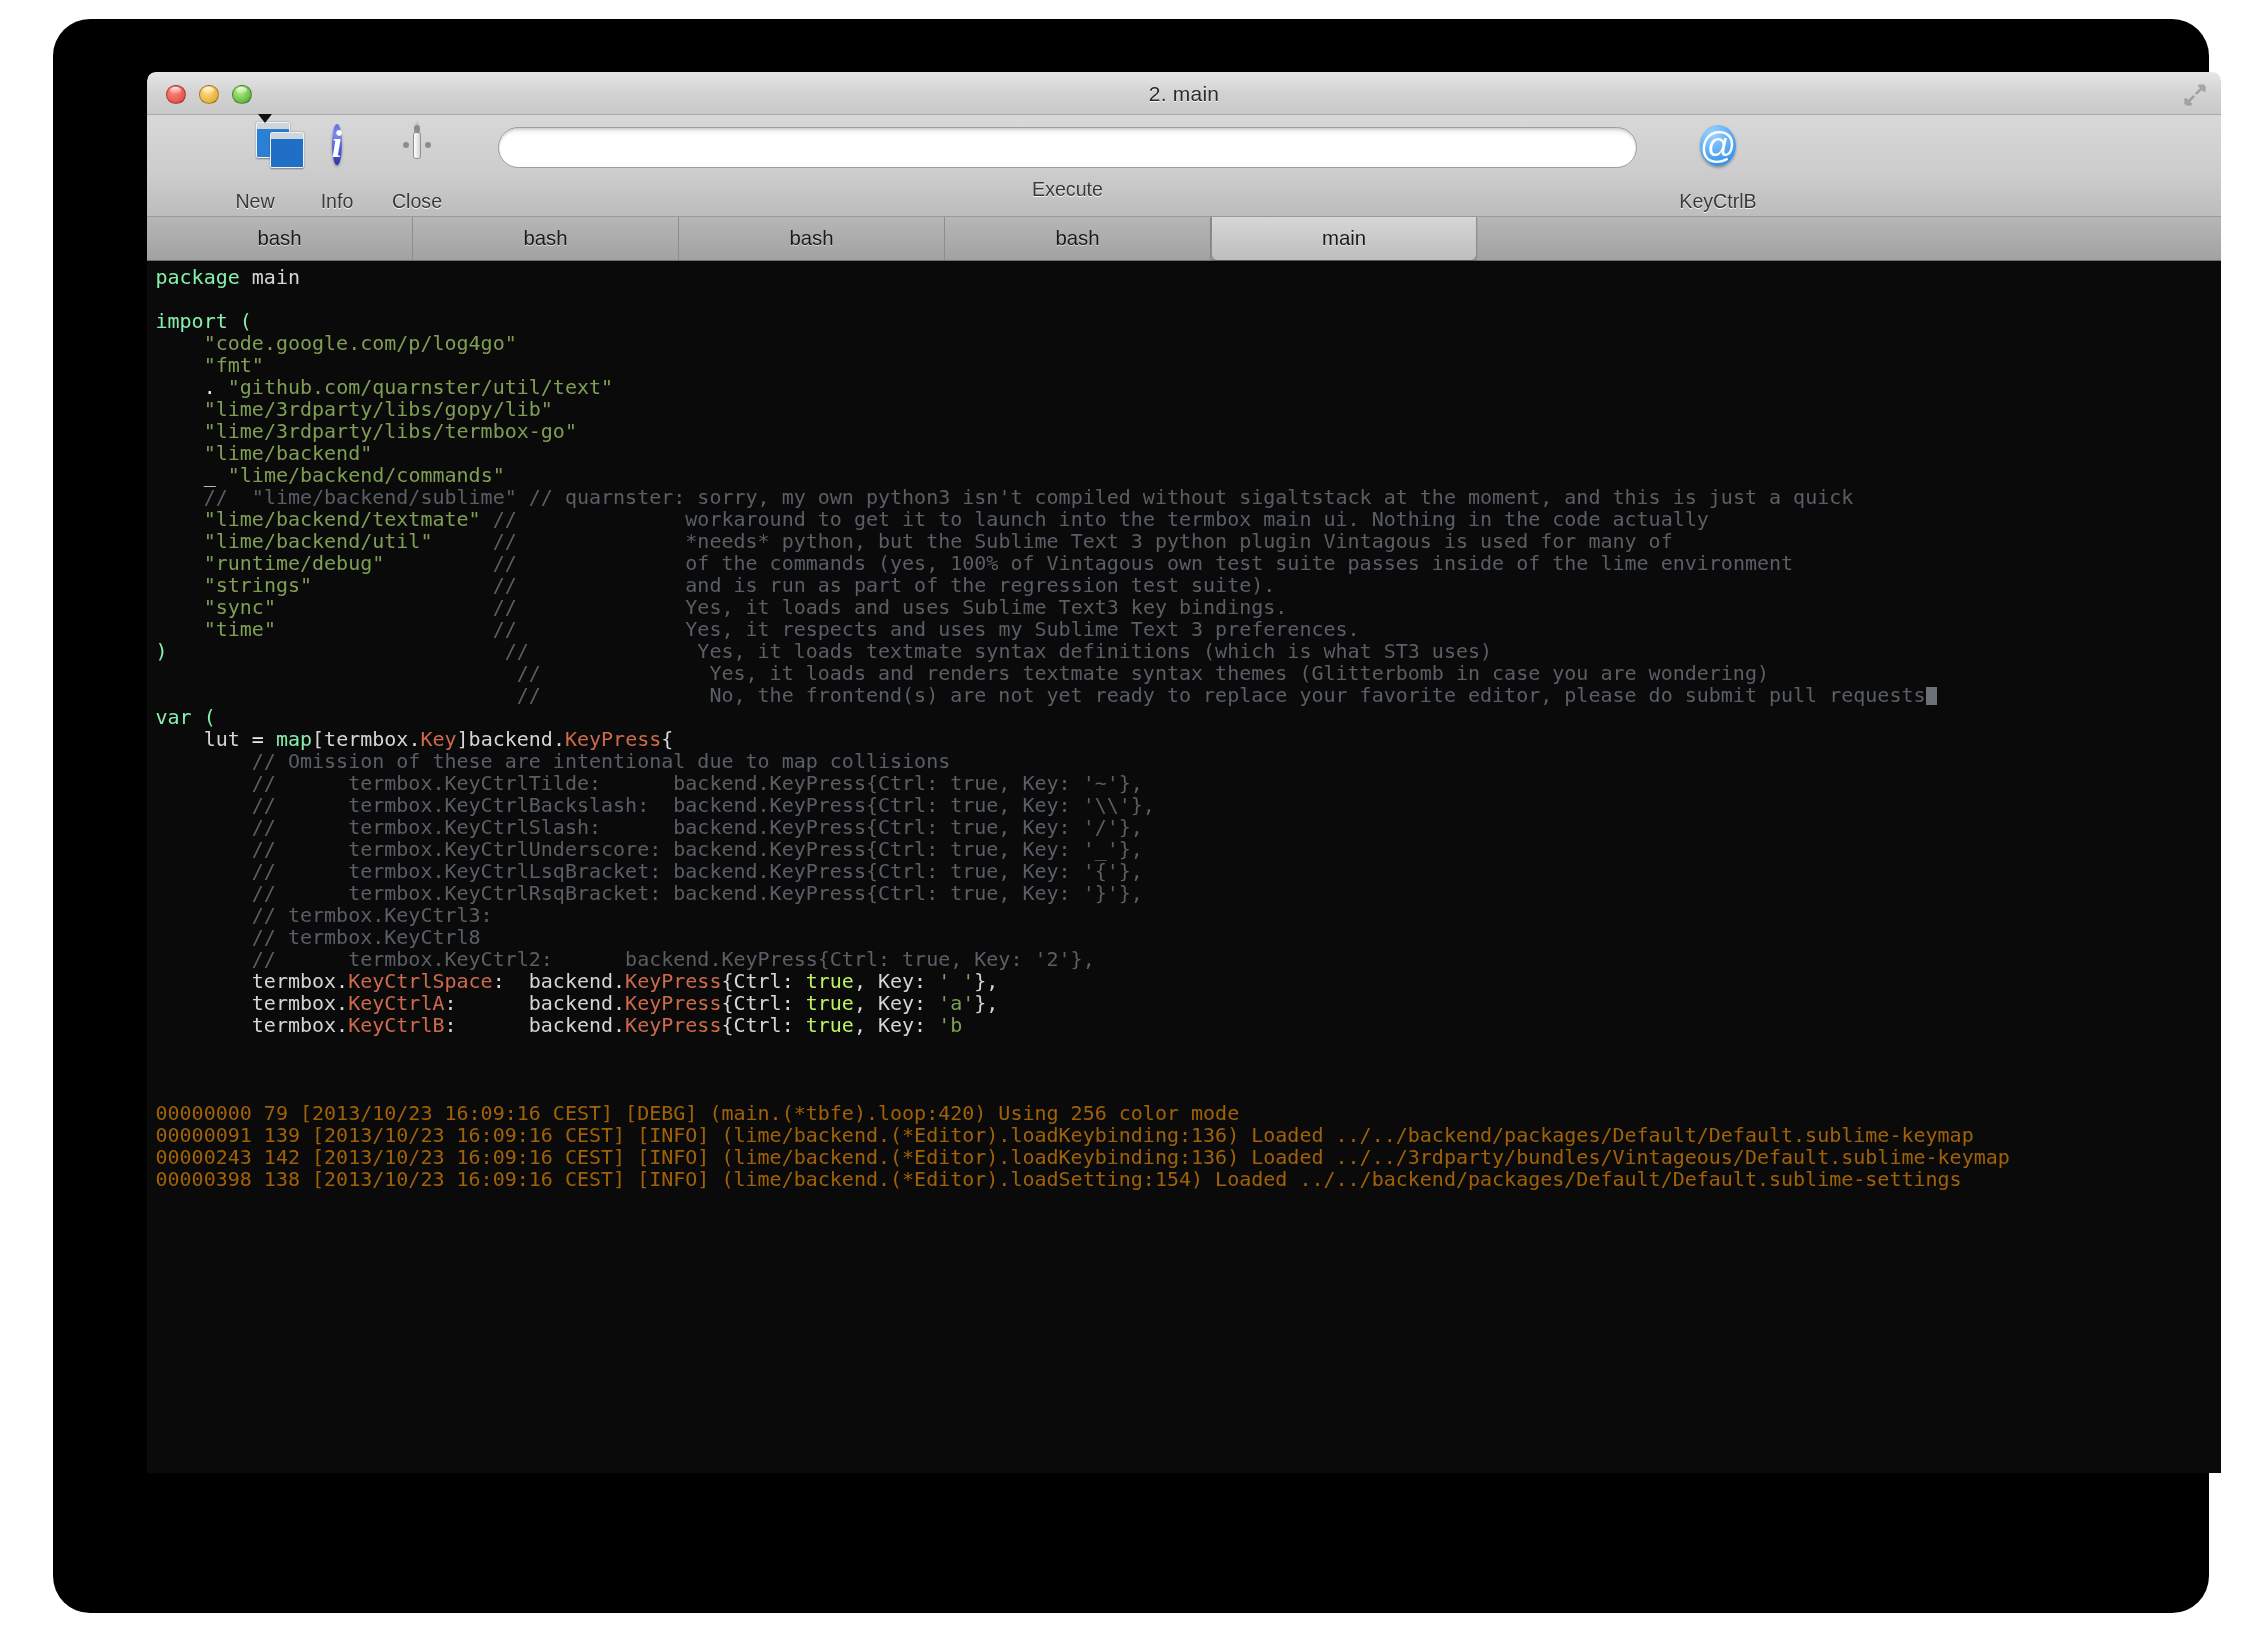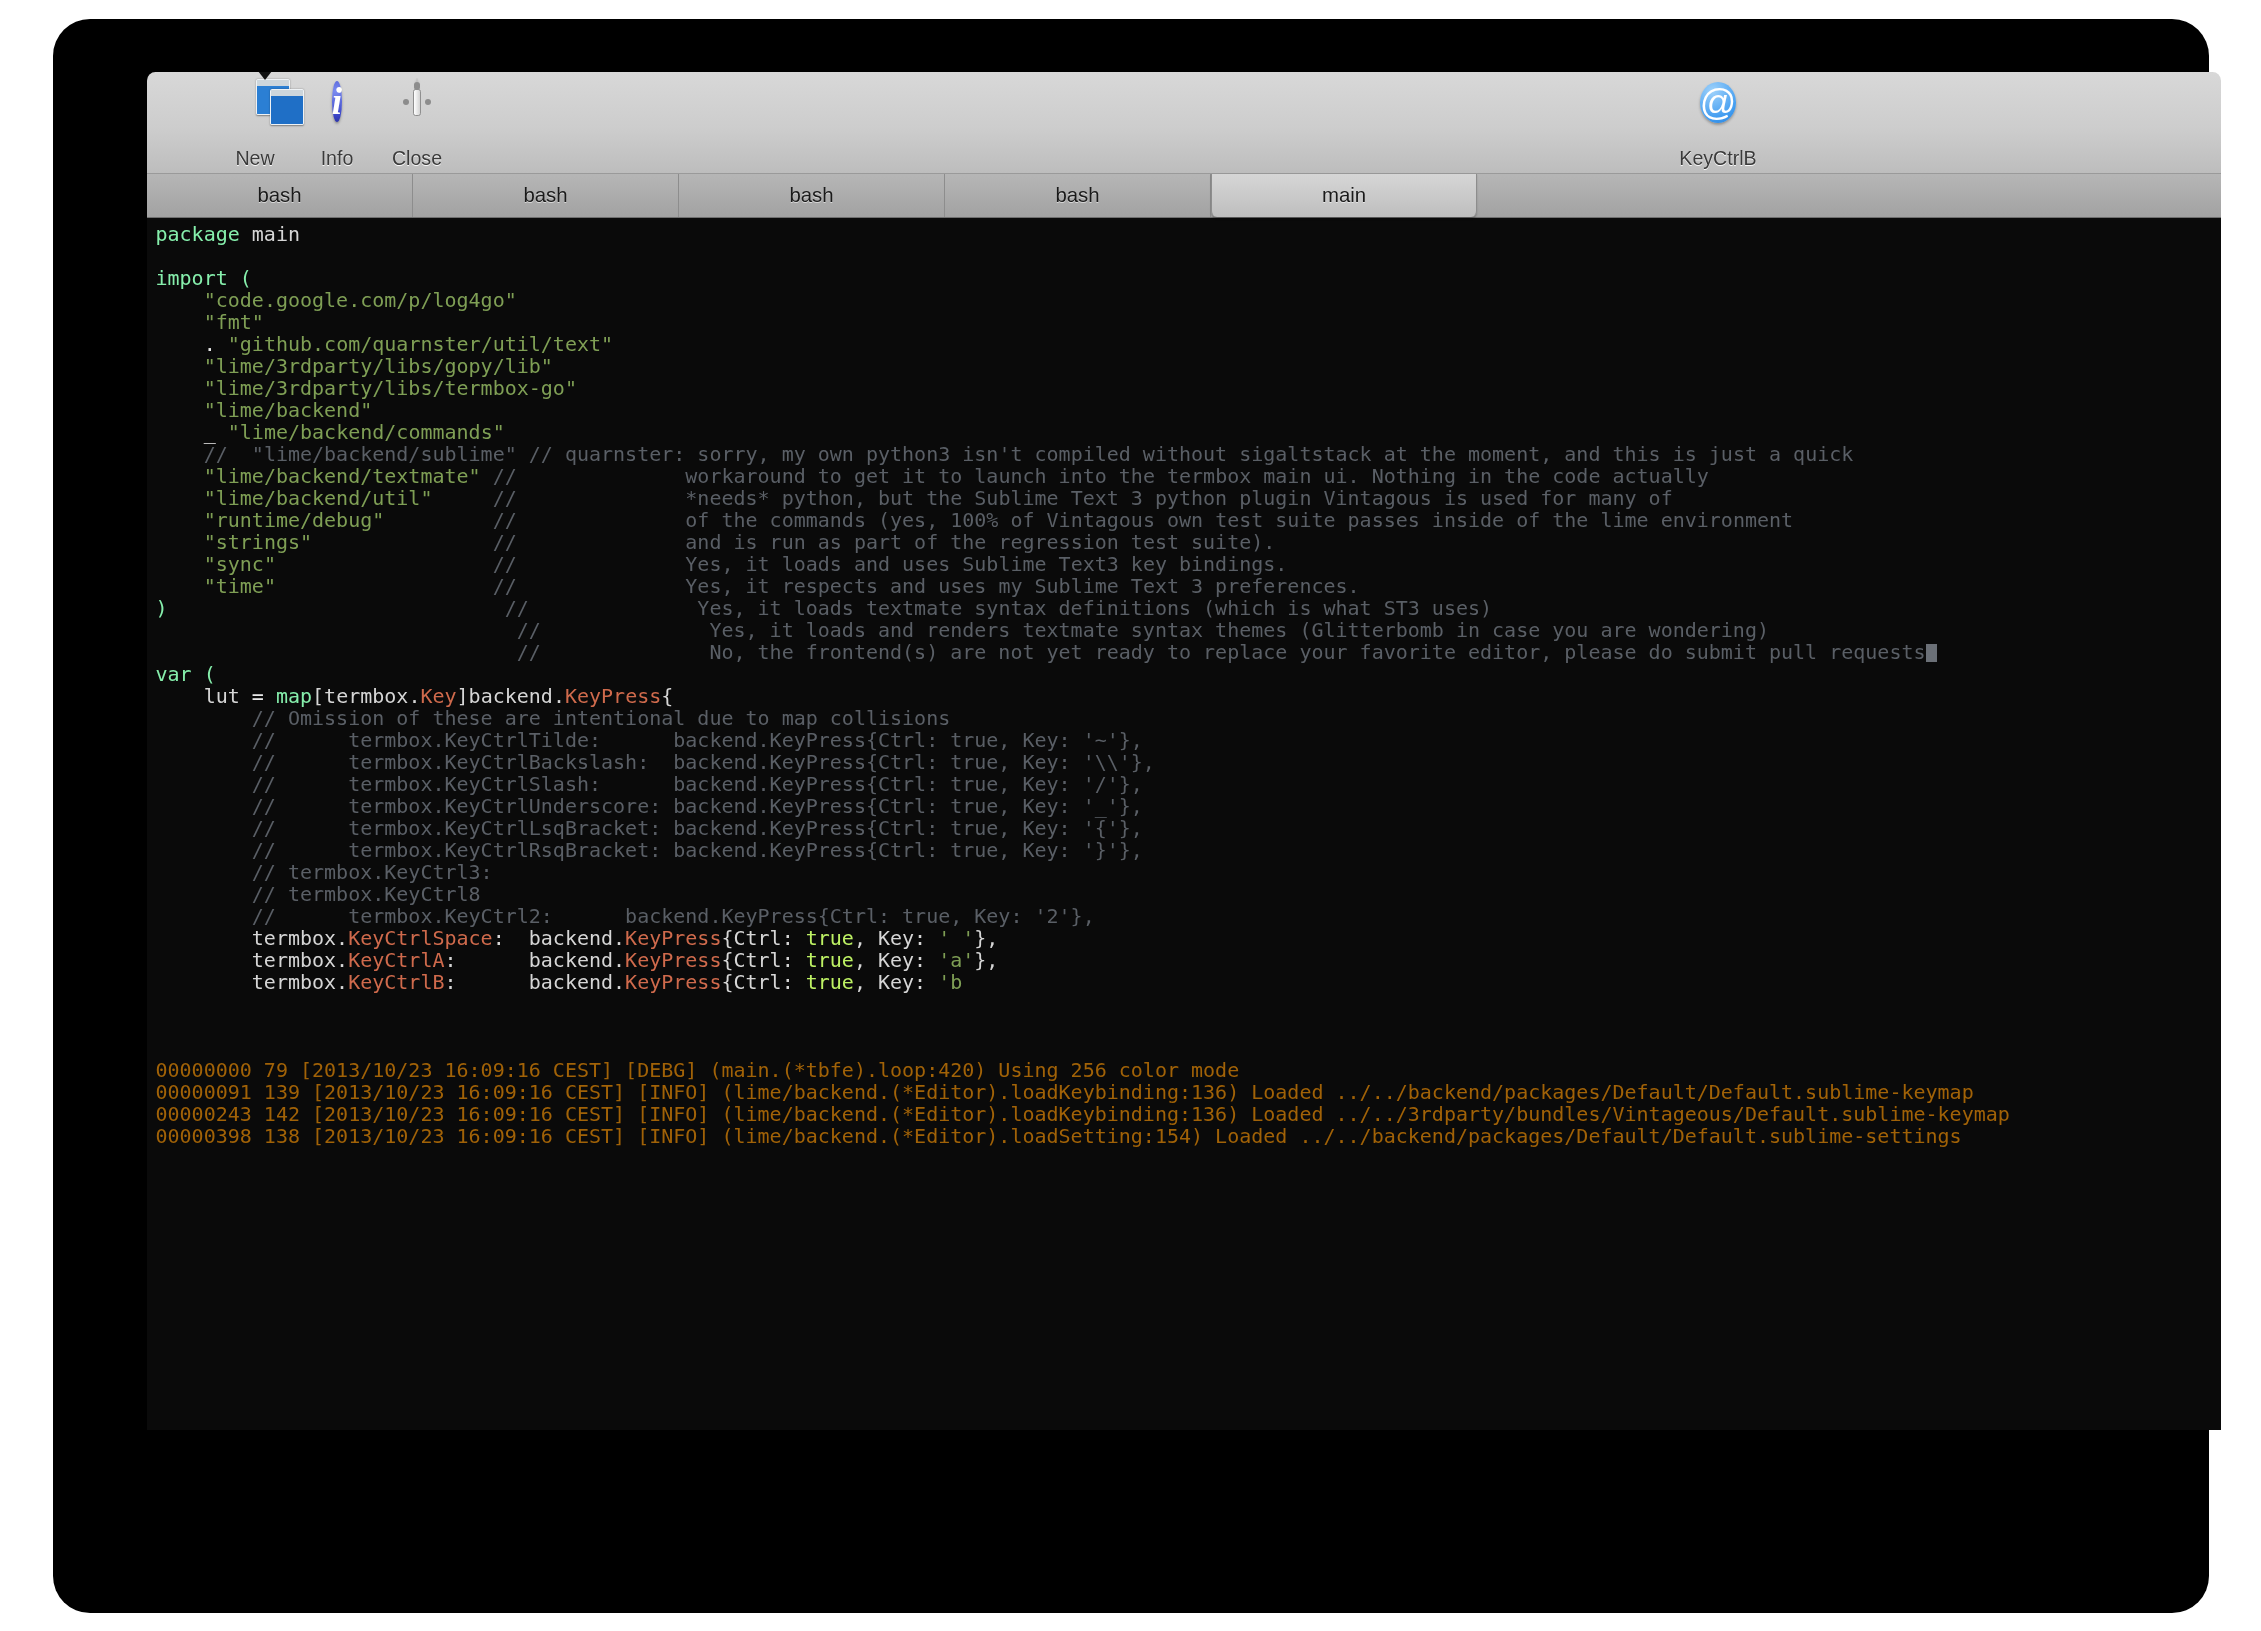--- a/index.html
+++ b/index.html
@@ -222,20 +222,32 @@
     background: #6b7077; vertical-align: -3.4px;
   }
 </style>
 </head>
 <body>
 
 <div id="shell">
 
   <div id="window">
 
+    <div id="titlebar">
+      <div class="traffic" id="btn-close"></div>
+      <div class="traffic" id="btn-min"></div>
+      <div class="traffic" id="btn-max"></div>
+      <div id="window-title">2. main</div>
+      <svg id="fullscreen-icon" viewBox="0 0 26 26">
+        <path d="M14 12 L24 2 M24 2 L24 9 M24 2 L17 2" stroke="#777" stroke-width="3" fill="none"></path>
+        <path d="M12 14 L2 24 M2 24 L2 17 M2 24 L9 24" stroke="#777" stroke-width="3" fill="none"></path>
+        <polygon points="24,2 24,10 16,2" fill="#808080"></polygon>
+        <polygon points="2,24 2,16 10,24" fill="#808080"></polygon>
+      </svg>
+    </div>
 
     <div id="toolbar">
 
       <div class="tool" id="tool-new">
         <span class="glyph">
           <span class="ic-new">
             <span class="w w1"></span>
             <span class="w w2"></span>
             <span class="arrow"></span>
           </span>
@@ -254,20 +266,24 @@
         <span class="glyph">
           <span class="ic-close">
             <span class="bar"></span>
             <span class="dot d1"></span><span class="dot d2"></span>
             <span class="dot d3"></span><span class="dot d4"></span>
           </span>
         </span>
         <span class="lbl">Close</span>
       </div>
 
+      <div id="execute-wrap">
+        <input id="execute-input" type="text" value="" placeholder="" style="">
+        <div id="execute-label">Execute</div>
+      </div>
 
       <div class="tool" id="tool-profiles">
         <span class="glyph">
           <span class="ic-prof">@</span>
         </span>
         <span class="lbl">KeyCtrlB</span>
       </div>
 
     </div>
 

